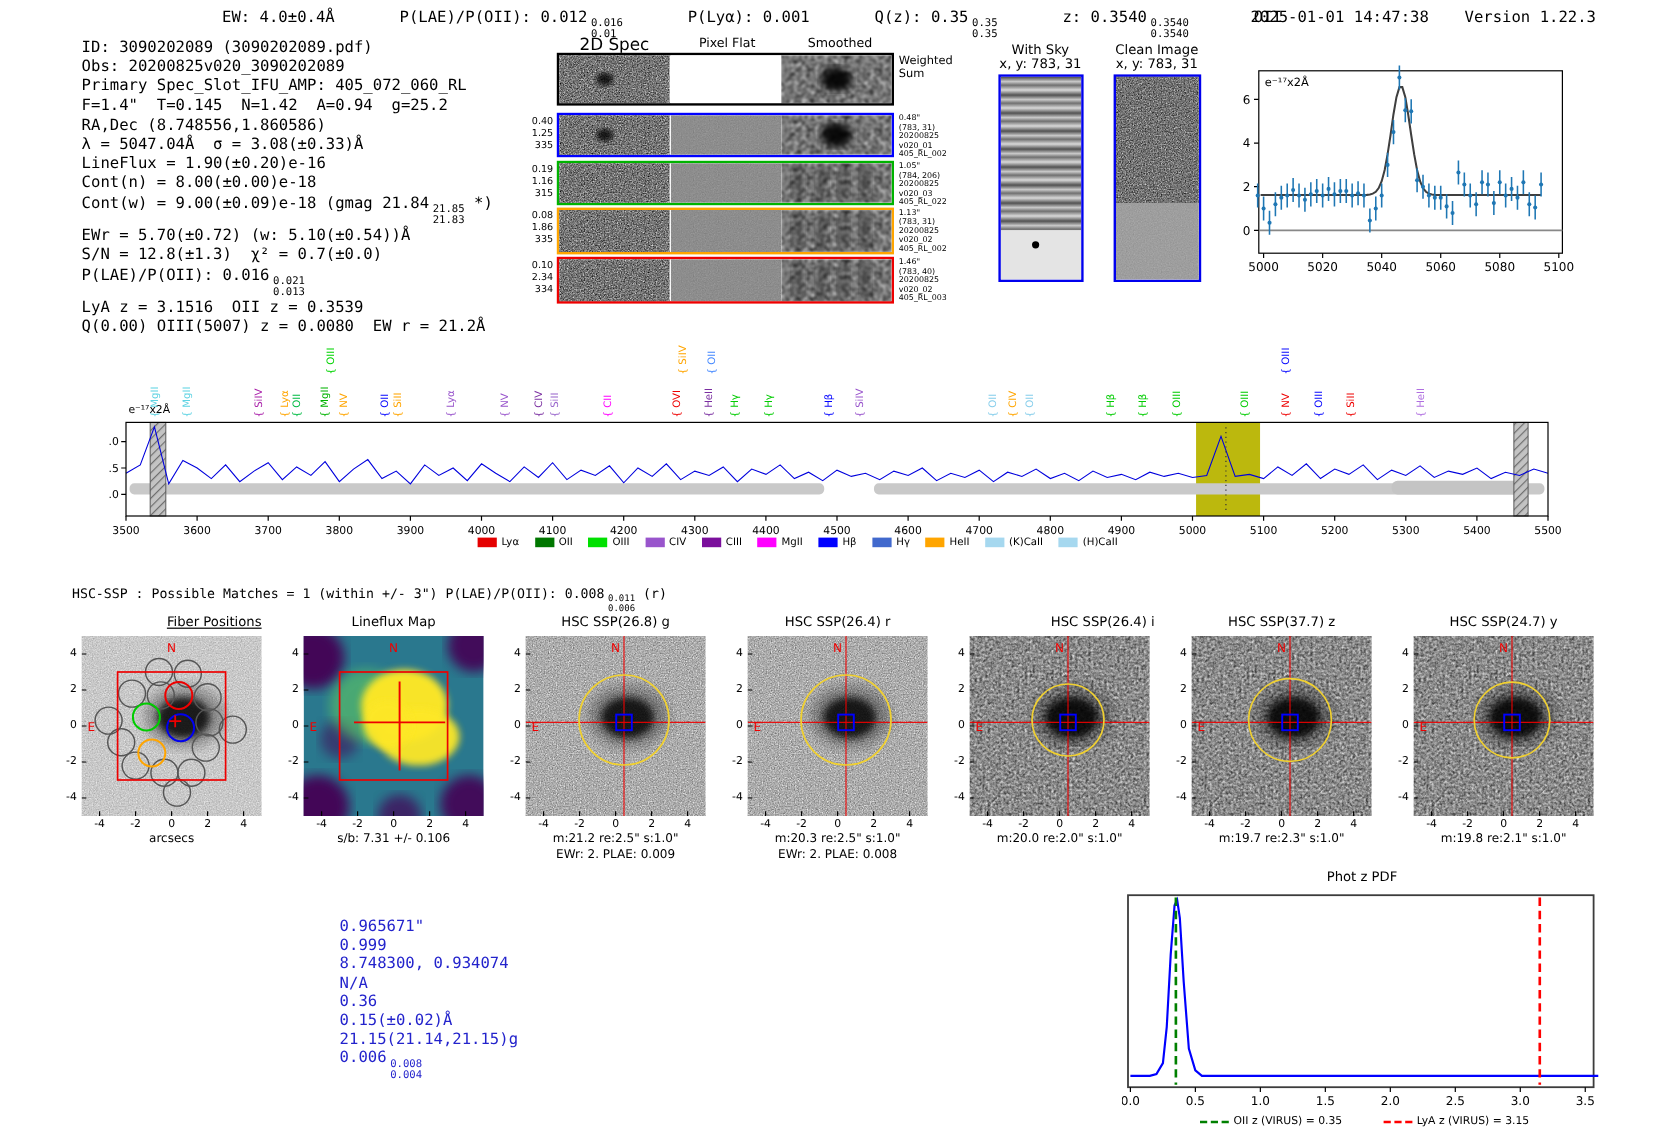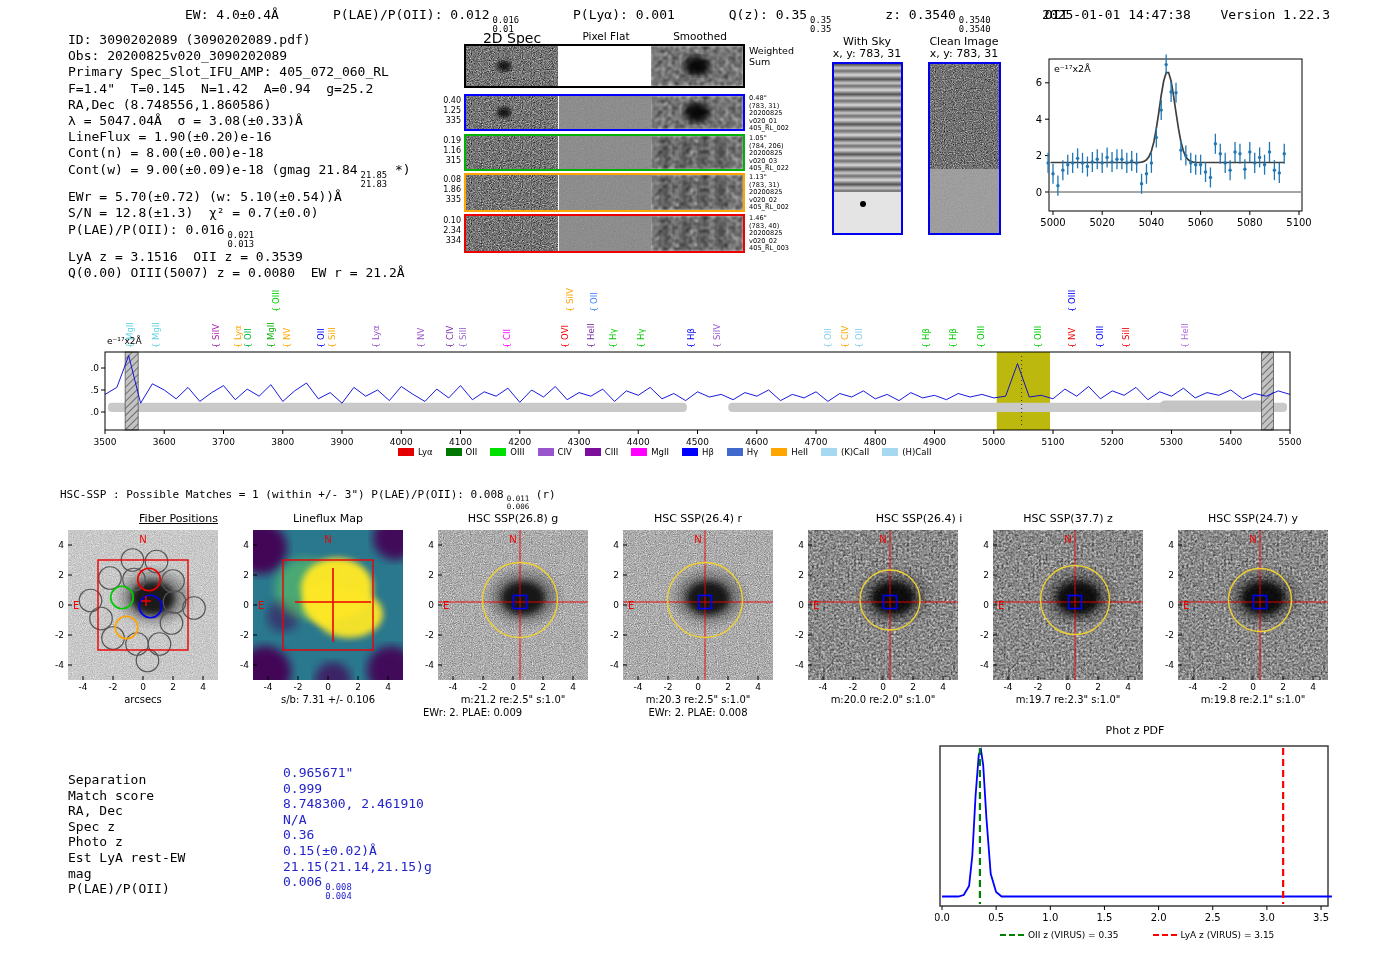--- a/index.html
+++ b/index.html
@@ -595,21 +595,21 @@
         <div style="position: absolute; left: -24px; top: 148px; width: 20px; text-align: right; font-size: 9px;">-4</div>
         <div style="position: absolute; left: 33px; top: 170px; width: 24px; text-align: center; font-size: 9px;">-2</div>
         <div style="position: absolute; left: -24px; top: 118px; width: 20px; text-align: right; font-size: 9px;">-2</div>
         <div style="position: absolute; left: 63px; top: 170px; width: 24px; text-align: center; font-size: 9px;">0</div>
         <div style="position: absolute; left: -24px; top: 88px; width: 20px; text-align: right; font-size: 9px;">0</div>
         <div style="position: absolute; left: 93px; top: 170px; width: 24px; text-align: center; font-size: 9px;">2</div>
         <div style="position: absolute; left: -24px; top: 58px; width: 20px; text-align: right; font-size: 9px;">2</div>
         <div style="position: absolute; left: 123px; top: 170px; width: 24px; text-align: center; font-size: 9px;">4</div>
         <div style="position: absolute; left: -24px; top: 28px; width: 20px; text-align: right; font-size: 9px;">4</div>
         <div style="position: absolute; left: -15px; top: 182px; width: 180px; text-align: center; font-size: 10px;">m:21.2 re:2.5" s:1.0"</div>
-        <div style="position: absolute; left: -15px; top: 195px; width: 180px; text-align: left; font-size: 10px;">EWr: 2. PLAE: 0.009</div>
+        <div style="position: absolute; left: -15px; top: 195px; width: 180px; text-align: center; font-size: 10px;">EWr: 2. PLAE: 0.009</div>
       </div>
       <div style="position: absolute; left: 623px; top: 512px; width: 150px; height: 215px;">
         <div style="text-align: center; font-size: 11px; height: 14px;">HSC SSP(26.4) r</div>
         <svg width="150" height="150" style="position:absolute;left:0;top:18px">
           <rect x="0" y="0" width="150" height="150" fill="#ececec"></rect>
           <rect x="0" y="0" width="150" height="150" filter="url(#nzA)" opacity="0.55"></rect>
           <ellipse cx="86" cy="67" rx="34" ry="26" fill="#000" opacity="0.3" filter="url(#bl5)"></ellipse>
           <ellipse cx="85" cy="68" rx="22" ry="17" fill="#050505" opacity="0.8" filter="url(#bl3)"></ellipse>
           <line x1="82" y1="0" x2="82" y2="150" stroke="#ee0000" stroke-width="1" opacity="0.9"></line>
           <line x1="0" y1="72" x2="150" y2="72" stroke="#ee0000" stroke-width="1" opacity="0.9"></line>
@@ -744,34 +744,24 @@
         <div style="position: absolute; left: 63px; top: 170px; width: 24px; text-align: center; font-size: 9px;">0</div>
         <div style="position: absolute; left: -24px; top: 88px; width: 20px; text-align: right; font-size: 9px;">0</div>
         <div style="position: absolute; left: 93px; top: 170px; width: 24px; text-align: center; font-size: 9px;">2</div>
         <div style="position: absolute; left: -24px; top: 58px; width: 20px; text-align: right; font-size: 9px;">2</div>
         <div style="position: absolute; left: 123px; top: 170px; width: 24px; text-align: center; font-size: 9px;">4</div>
         <div style="position: absolute; left: -24px; top: 28px; width: 20px; text-align: right; font-size: 9px;">4</div>
         <div style="position: absolute; left: -15px; top: 182px; width: 180px; text-align: center; font-size: 10px;">m:19.8 re:2.1" s:1.0"</div>
       </div>
     </div>
 
-  <div id="match-labels" class="abs mono" style="left:68px;top:772px;font-size:13px;line-height:15.6px">
-      <div>Separation</div>
-      <div>Match score</div>
-      <div>RA, Dec</div>
-      <div>Spec z</div>
-      <div>Photo z</div>
-      <div>Est LyA rest-EW</div>
-      <div>mag</div>
-      <div>P(LAE)/P(OII)</div>
-    </div>
   <div id="match-values" class="abs mono bluetxt" style="left:283px;top:765px;font-size:13px;line-height:15.6px">
       <div><span class="seg"><span>0.965671"</span></span></div>
       <div><span class="seg"><span>0.999</span></span></div>
-      <div><span class="seg"><span>8.748300, 2.461910</span></span></div>
+      <div><span class="seg"><span>8.748300, 0.934074</span></span></div>
       <div><span class="seg"><span>N/A</span></span></div>
       <div><span class="seg"><span>0.36</span></span></div>
       <div><span class="seg"><span>0.15(±0.02)Å</span></span></div>
       <div><span class="seg"><span>21.15(21.14,21.15)g</span></span></div>
       <div><span class="seg"><span>0.006</span><span class="stk">
             <span>0.008</span>
             <span>0.004</span>
           </span></span></div>
     </div>
 

